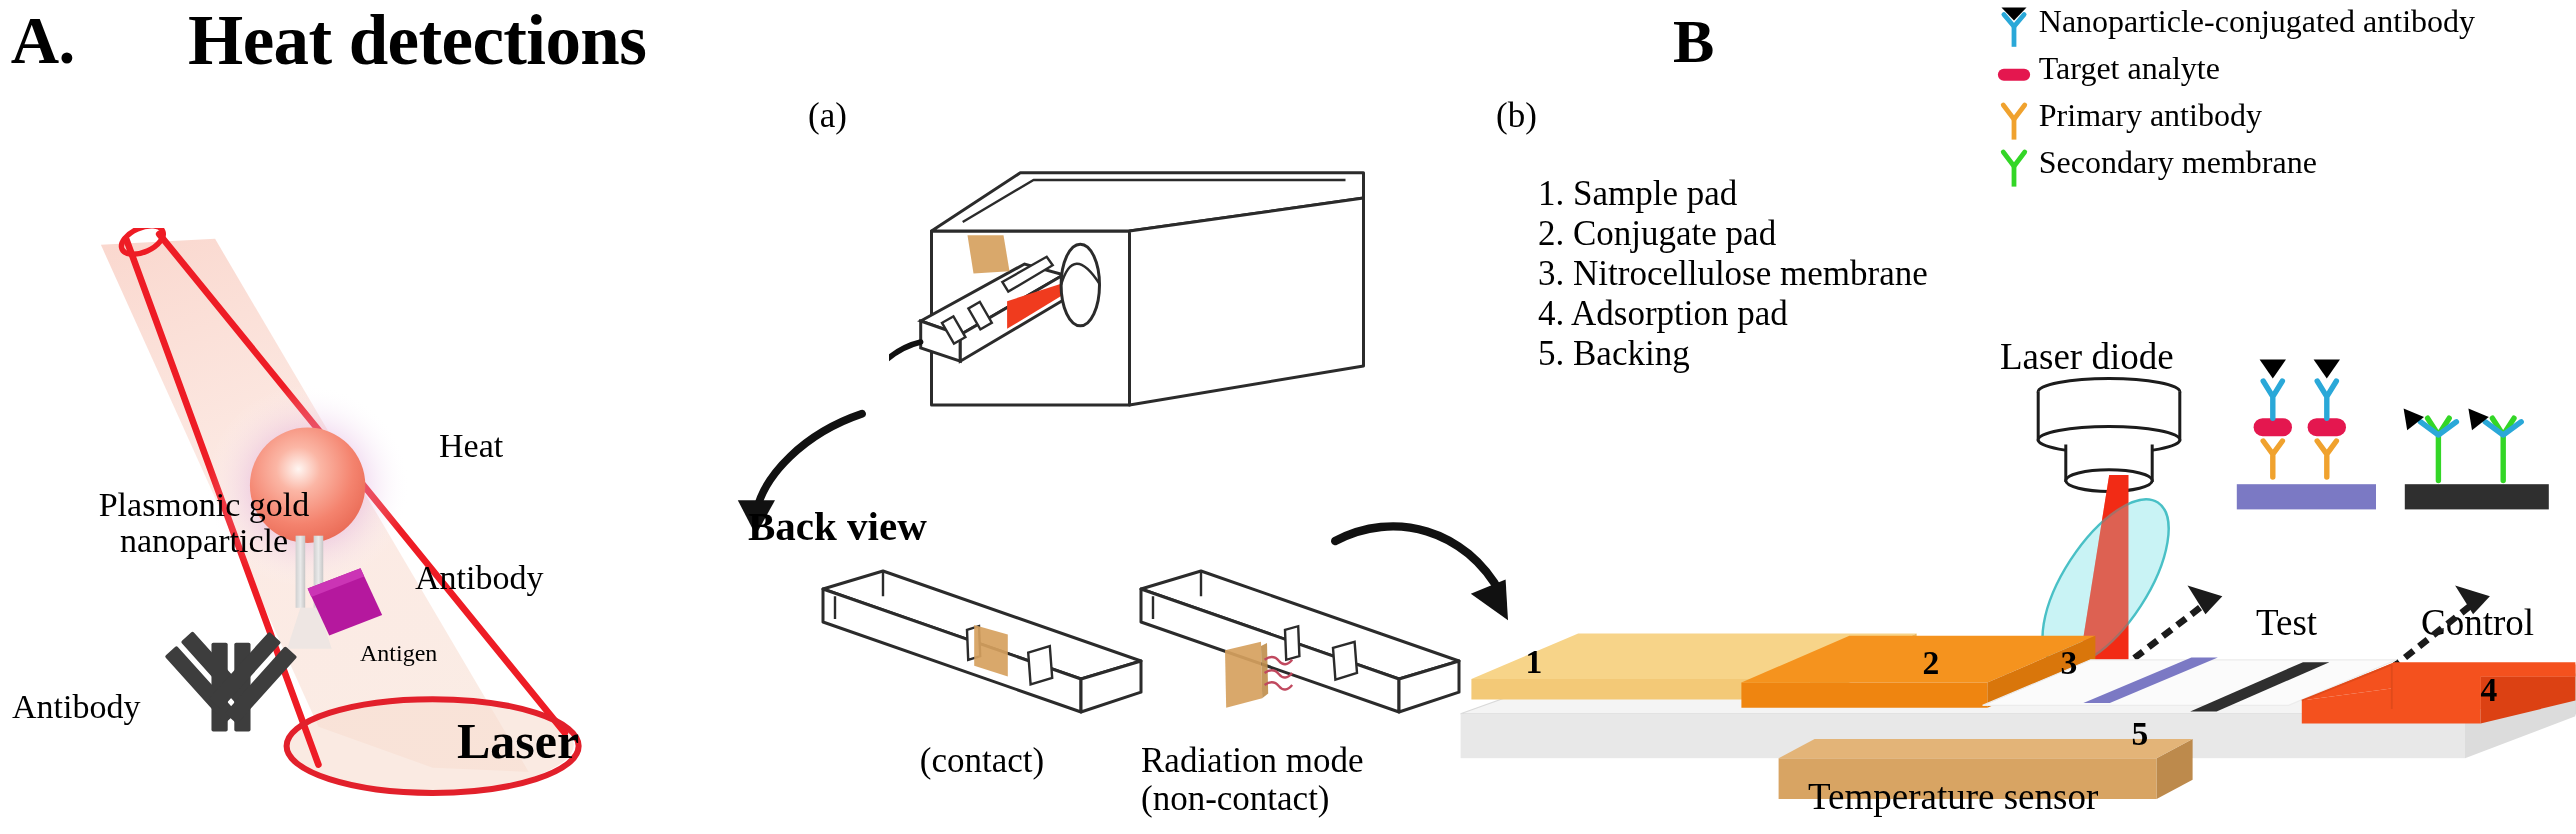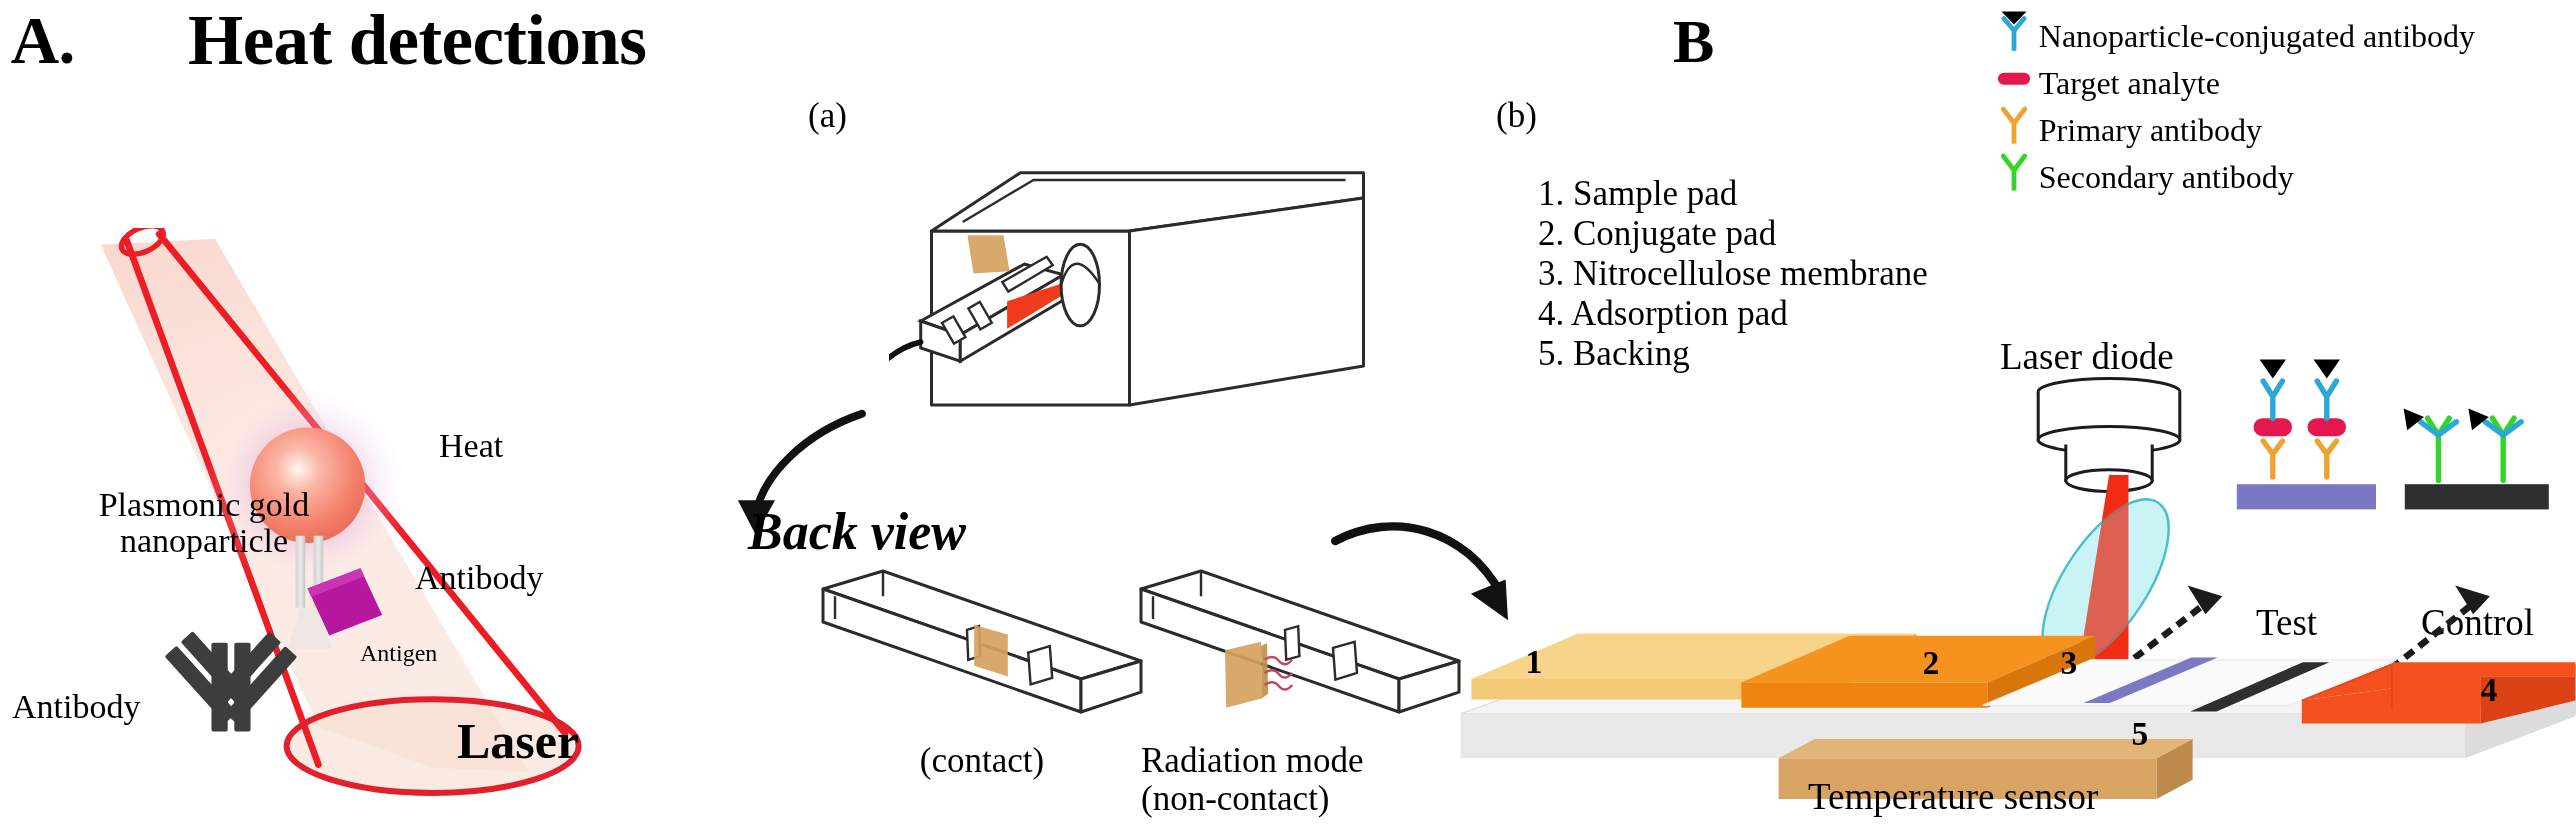--- a/index.html
+++ b/index.html
@@ -18,33 +18,33 @@
   
   #lbl-heat{left:439px;top:427px;font-size:34px;}
   #lbl-plasmonic{left:96px;top:487px;font-size:34px;text-align:center;width:216px;line-height:1.06;}
   #lbl-antibody-top{left:415px;top:559px;font-size:34px;}
   #lbl-antigen{left:360px;top:640px;font-size:24px;text-align:right;}
   #lbl-antibody-left{left:12px;top:688px;font-size:34px;}
   #lbl-laser{left:457px;top:712px;font-size:50px;font-weight:bold;}
 
   
   #lbl-a-paren{left:808px;top:96px;font-size:35px;}
-  #lbl-backview{left:748px;top:502px;font-size:52px;font-weight:bold;font-style:italic;}
+  #lbl-backview{left:748px;top:502px;font-size:41px;font-weight:bold;}
   #lbl-conduction{left:832px;top:742px;font-size:35px;text-align:center;width:300px;line-height:1.08;}
   #lbl-radiation{left:1141px;top:742px;font-size:35px;text-align:left;width:300px;line-height:1.08;}
 
   
   #panelB-letter{left:1673px;top:6px;font-size:62px;font-weight:bold;}
   #lbl-b-paren{left:1496px;top:96px;font-size:35px;}
   #bparts{left:1538px;top:174px;font-size:35px;line-height:1.14;}
   #bparts div{white-space:nowrap;}
 
   
   #legend{left:1994px;top:4.8px;font-size:32px;line-height:1.0;}
-  .leg-row{display:flex;align-items:flex-end;height:47px;}
+  .leg-row{display:flex;align-items:flex-start;height:47px;}
   .leg-ico{width:40px;height:43px;flex:0 0 40px;position:relative;}
   .leg-txt{margin-left:4.8px;white-space:nowrap;}
 
   #lbl-laserdiode{left:2000px;top:335px;font-size:37px;}
   #lbl-test{left:2256px;top:601px;font-size:37px;}
   #lbl-control{left:2421px;top:601px;font-size:37px;}
   #lbl-tempsensor{left:1808px;top:775px;font-size:37px;}
   .padnum{font-size:56px;font-weight:bold;color:#1a1008;}
 </style>
 </head>
@@ -269,21 +269,21 @@
     <span class="leg-txt">Primary antibody</span>
   </div>
 
   <div class="leg-row">
     <span class="leg-ico">
       <svg width="40" height="43" viewBox="0 0 66 72">
         <path d="M 33 34 L 33 68" stroke="#33d626" stroke-width="8" fill="none"></path>
         <path d="M 33 34 L 15 10 M 33 34 L 51 10" stroke="#33d626" stroke-width="8" fill="none" stroke-linecap="round"></path>
       </svg>
     </span>
-    <span class="leg-txt">Secondary antibody</span>
+    <span class="leg-txt">Secondary membrane</span>
   </div>
 </div>
 
 <svg class="abs" style="left:2031px;top:375px;" width="156" height="192" viewBox="0 0 260 320">
   <g fill="#ffffff" stroke="#1c1c1c" stroke-width="5">
     <ellipse cx="130" cy="28" rx="118" ry="22"></ellipse>
     <path d="M 12 28 L 12 108 L 248 108 L 248 28"></path>
     <ellipse cx="130" cy="108" rx="118" ry="22"></ellipse>
     <path d="M 58 116 L 58 176 L 202 176 L 202 116"></path>
     <ellipse cx="130" cy="176" rx="72" ry="18"></ellipse>

